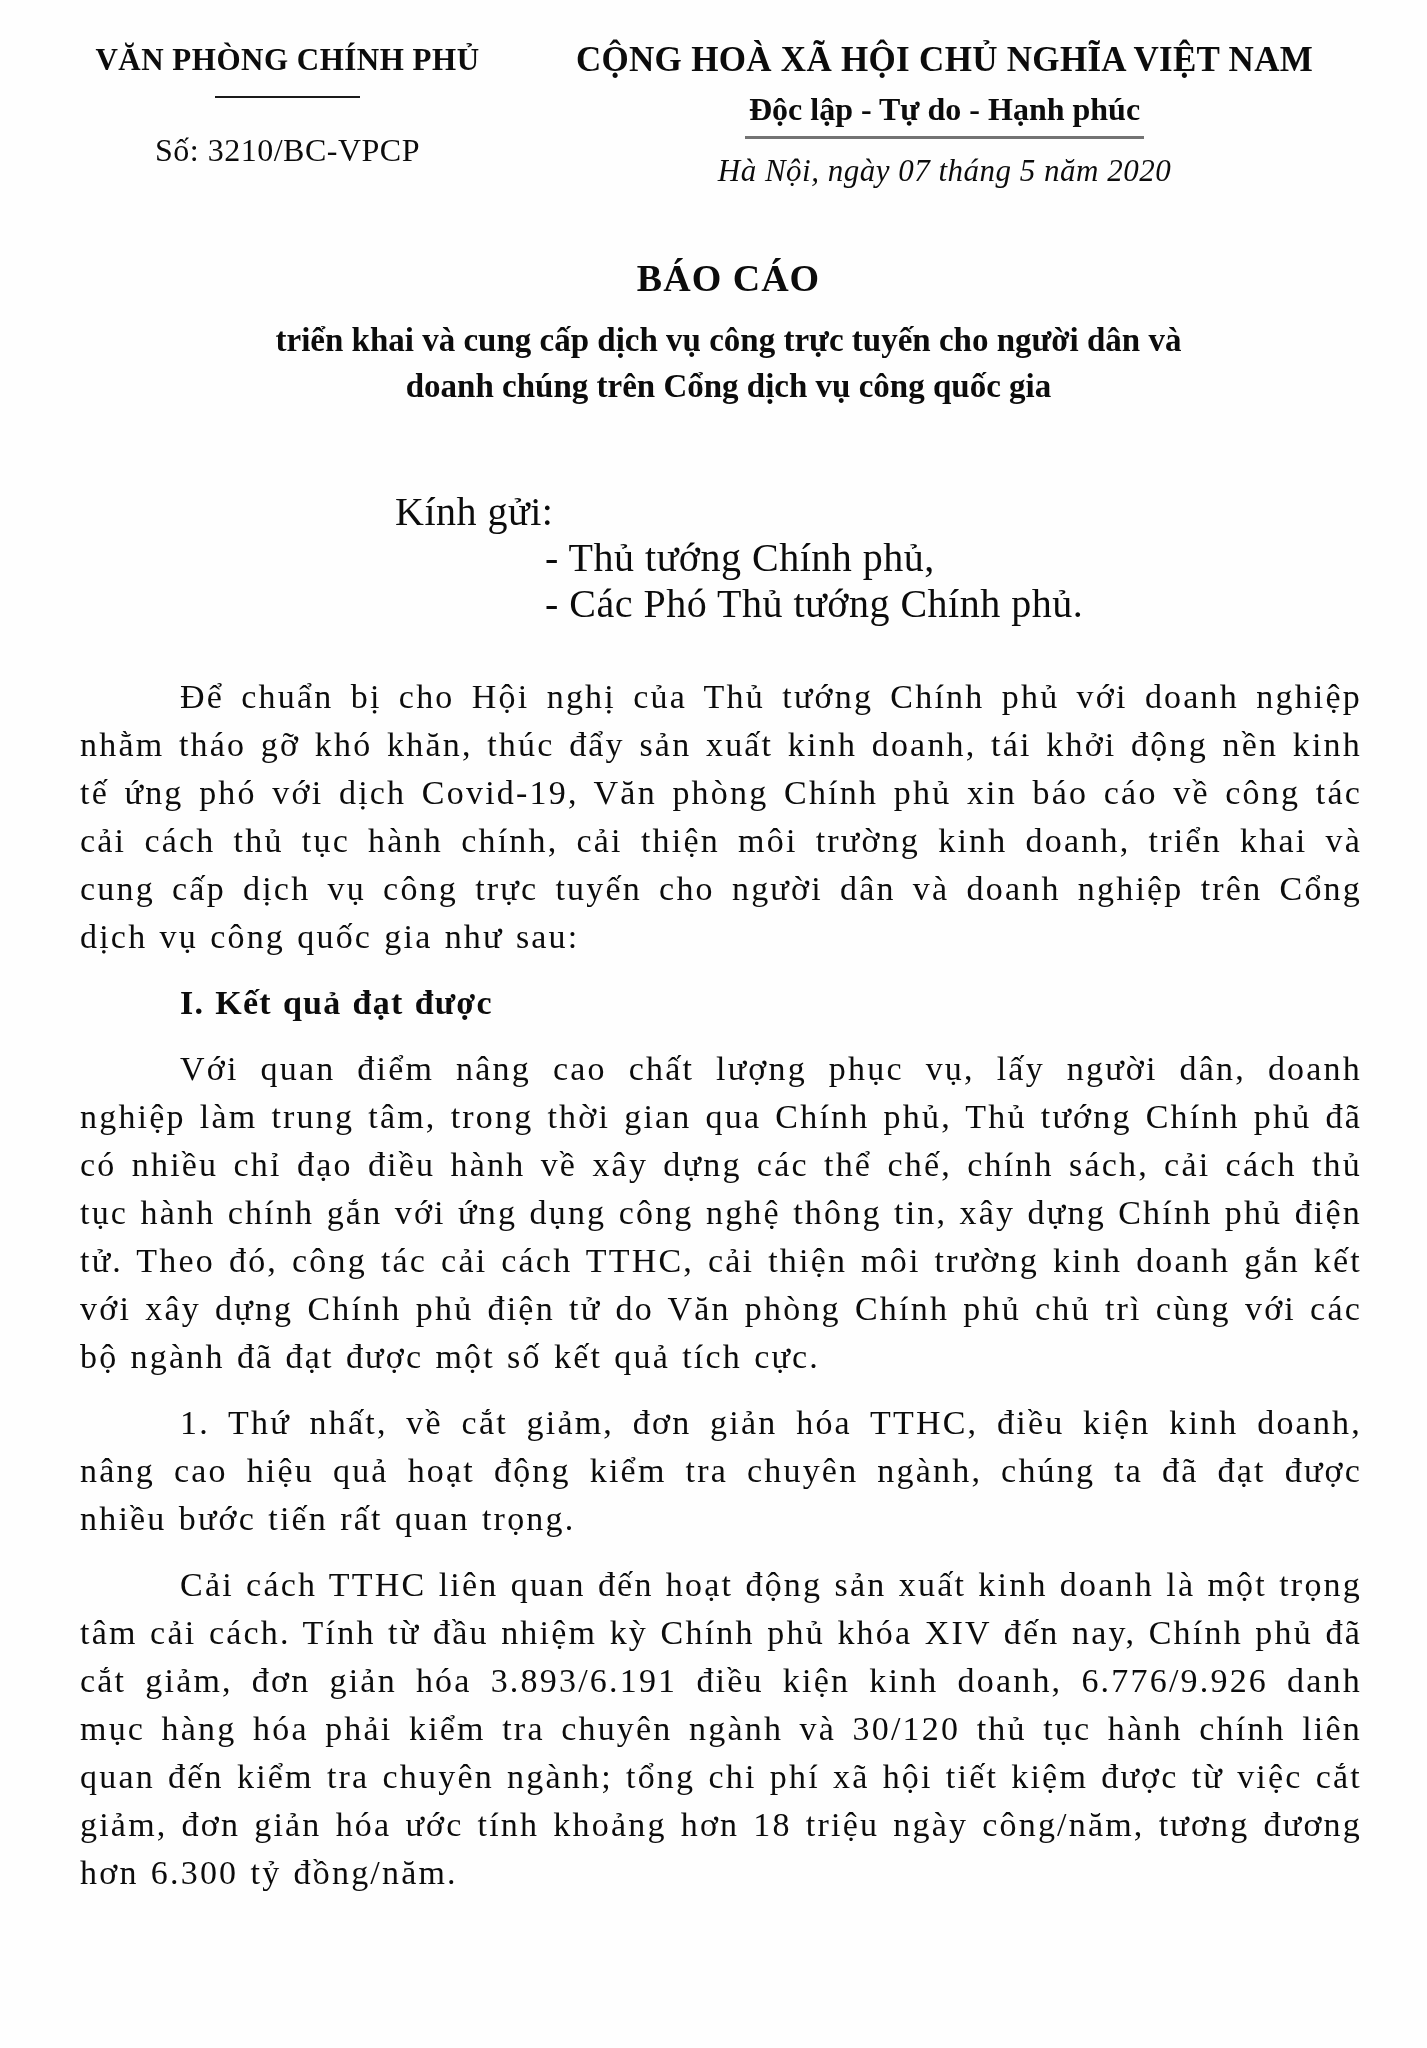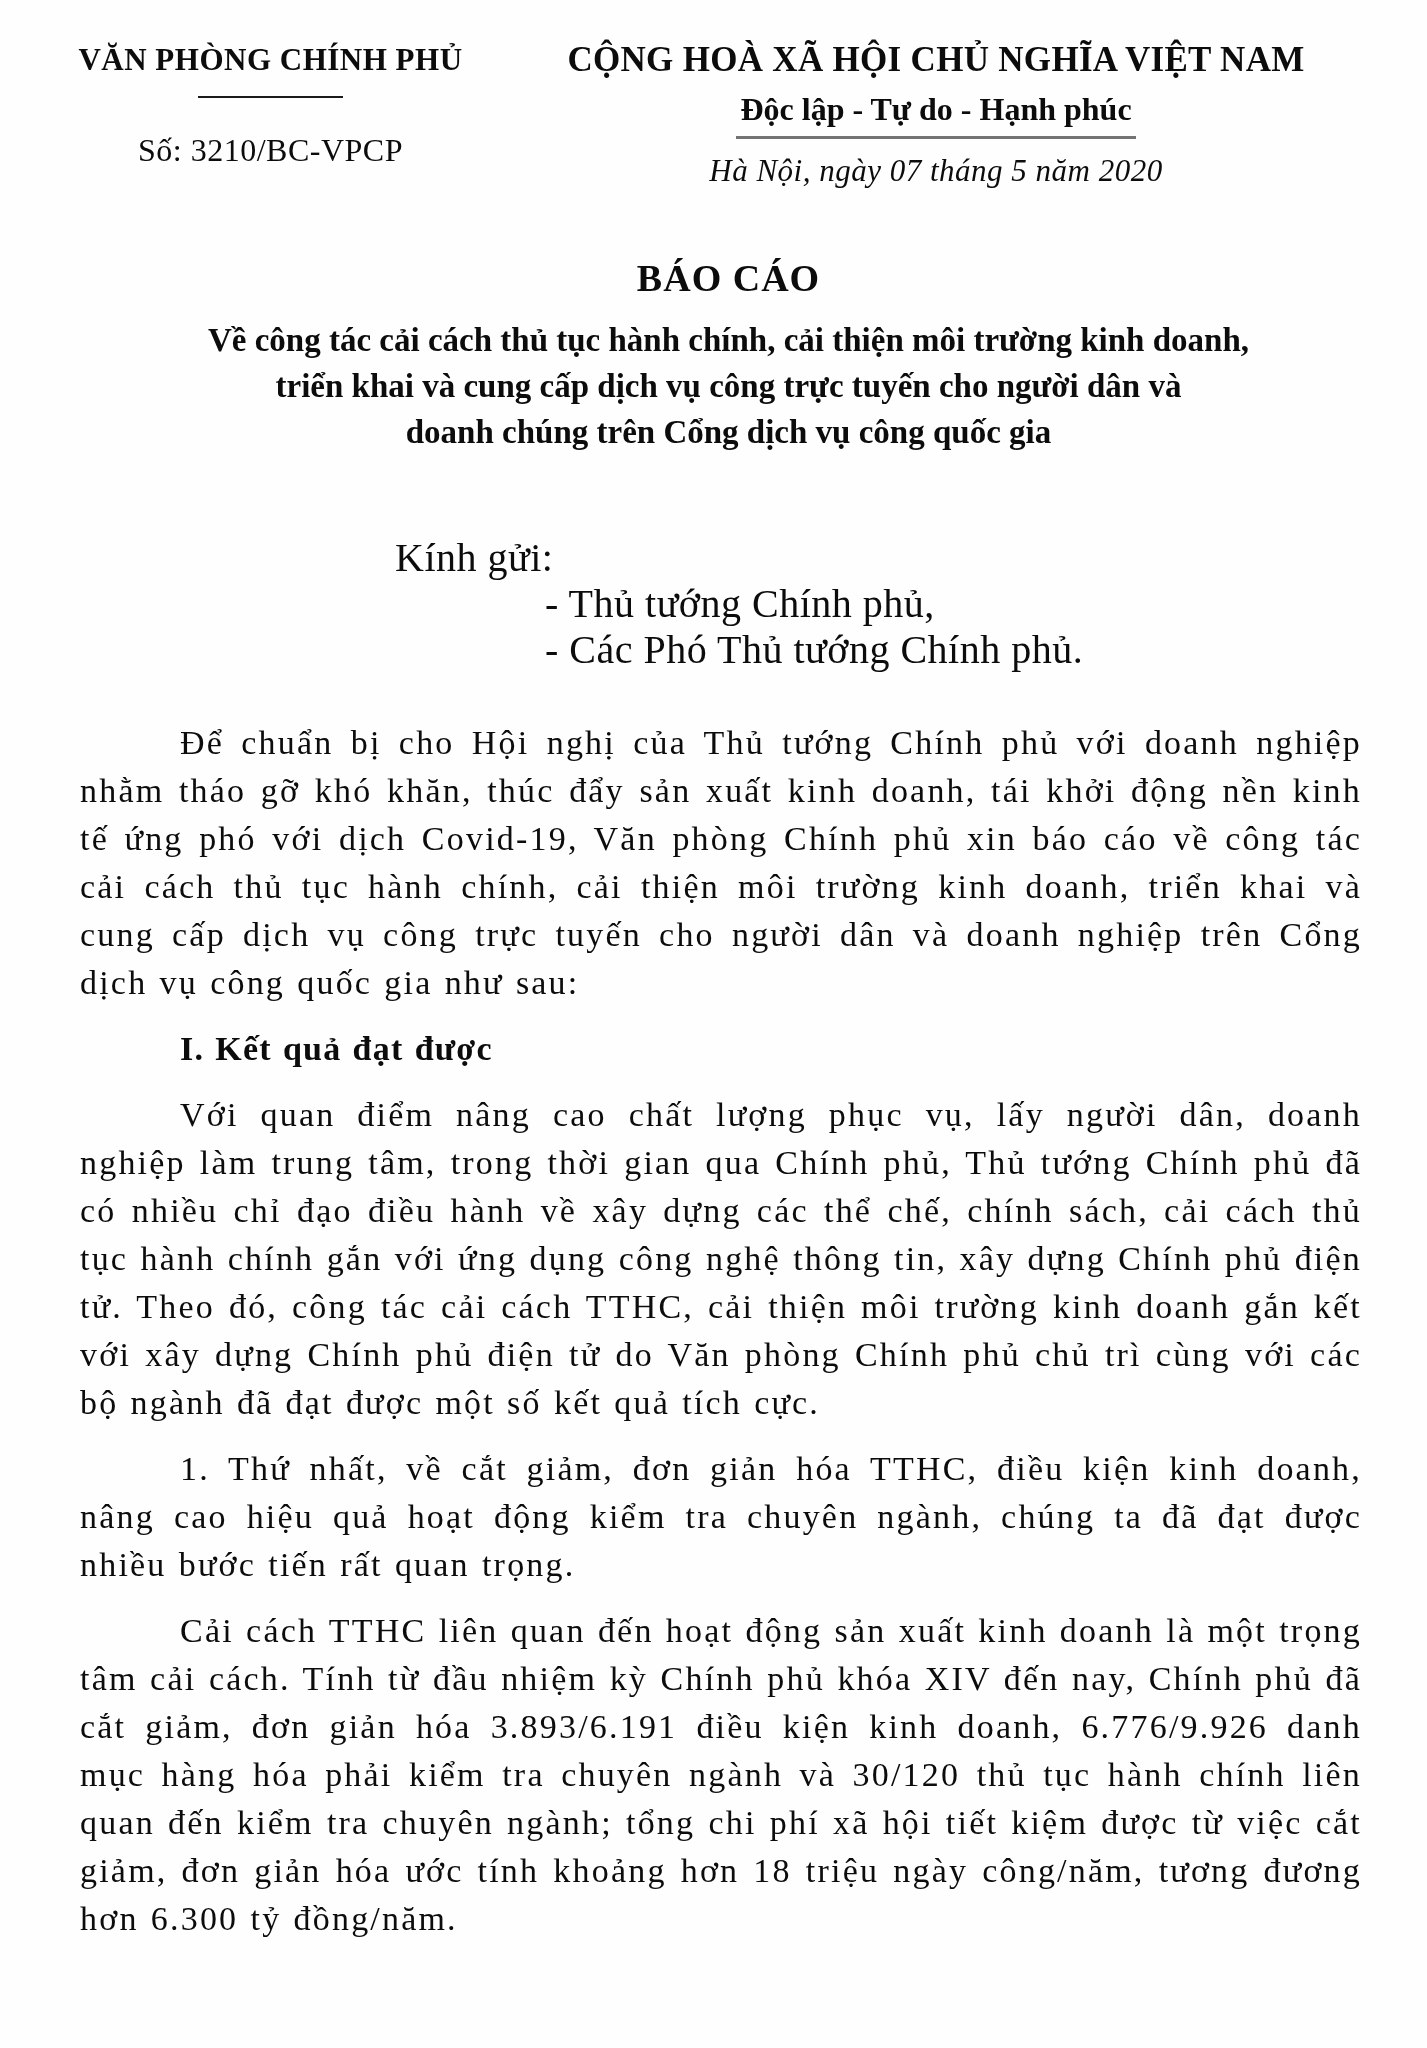--- a/index.html
+++ b/index.html
@@ -9,21 +9,21 @@
     margin:0 auto;
     background:#fefefe;
     color:#0c0c0c;
     box-sizing:border-box;
     padding-top:40px;
     font-family:"Liberation Serif","DejaVu Serif",serif;
     overflow:hidden;
   }
 
   
-  .header { display:flex; align-items:flex-start; padding:0 58px 0 38px; }
+  .header { display:flex; align-items:flex-start; padding:0 58px 0 55px; }
   .header-col-left { width:465px; text-align:center; }
   .agency { font-size:31px; font-weight:700; line-height:40px; letter-spacing:0.5px; }
   .agency-rule { width:145px; height:2px; background:#1a1a1a; margin:16px auto 0; }
   .doc-number { font-size:32px; line-height:40px; margin-top:32px; letter-spacing:0.5px; }
 
   .header-col-right { flex:1; text-align:center; }
   .national-title { font-size:35px; font-weight:700; line-height:40px; letter-spacing:0.3px; }
   .national-motto {
     display:inline-block;
     font-size:32px; font-weight:700; line-height:40px;
@@ -69,21 +69,20 @@
       <div>
         <div class="national-motto">Độc lập - Tự do - Hạnh phúc</div>
       </div>
       <div class="place-date">Hà Nội, ngày 07 tháng 5 năm 2020</div>
     </div>
   </div>
 
   <div class="title-block">
     <div class="report-title">BÁO CÁO</div>
     <div class="report-subtitle">
-      <div class="subtitle-line">Về công tác cải cách thủ tục hành chính, cải thiện môi trường kinh doanh,</div>
       <div class="subtitle-line">triển khai và cung cấp dịch vụ công trực tuyến cho người dân và</div>
       <div class="subtitle-line">doanh chúng trên Cổng dịch vụ công quốc gia</div>
     </div>
   </div>
 
   <div class="salutation">
     <div class="salutation-label">Kính gửi:</div>
     <div class="recipients">
       <div>- Thủ tướng Chính phủ,</div>
       <div>- Các Phó Thủ tướng Chính phủ.</div>

